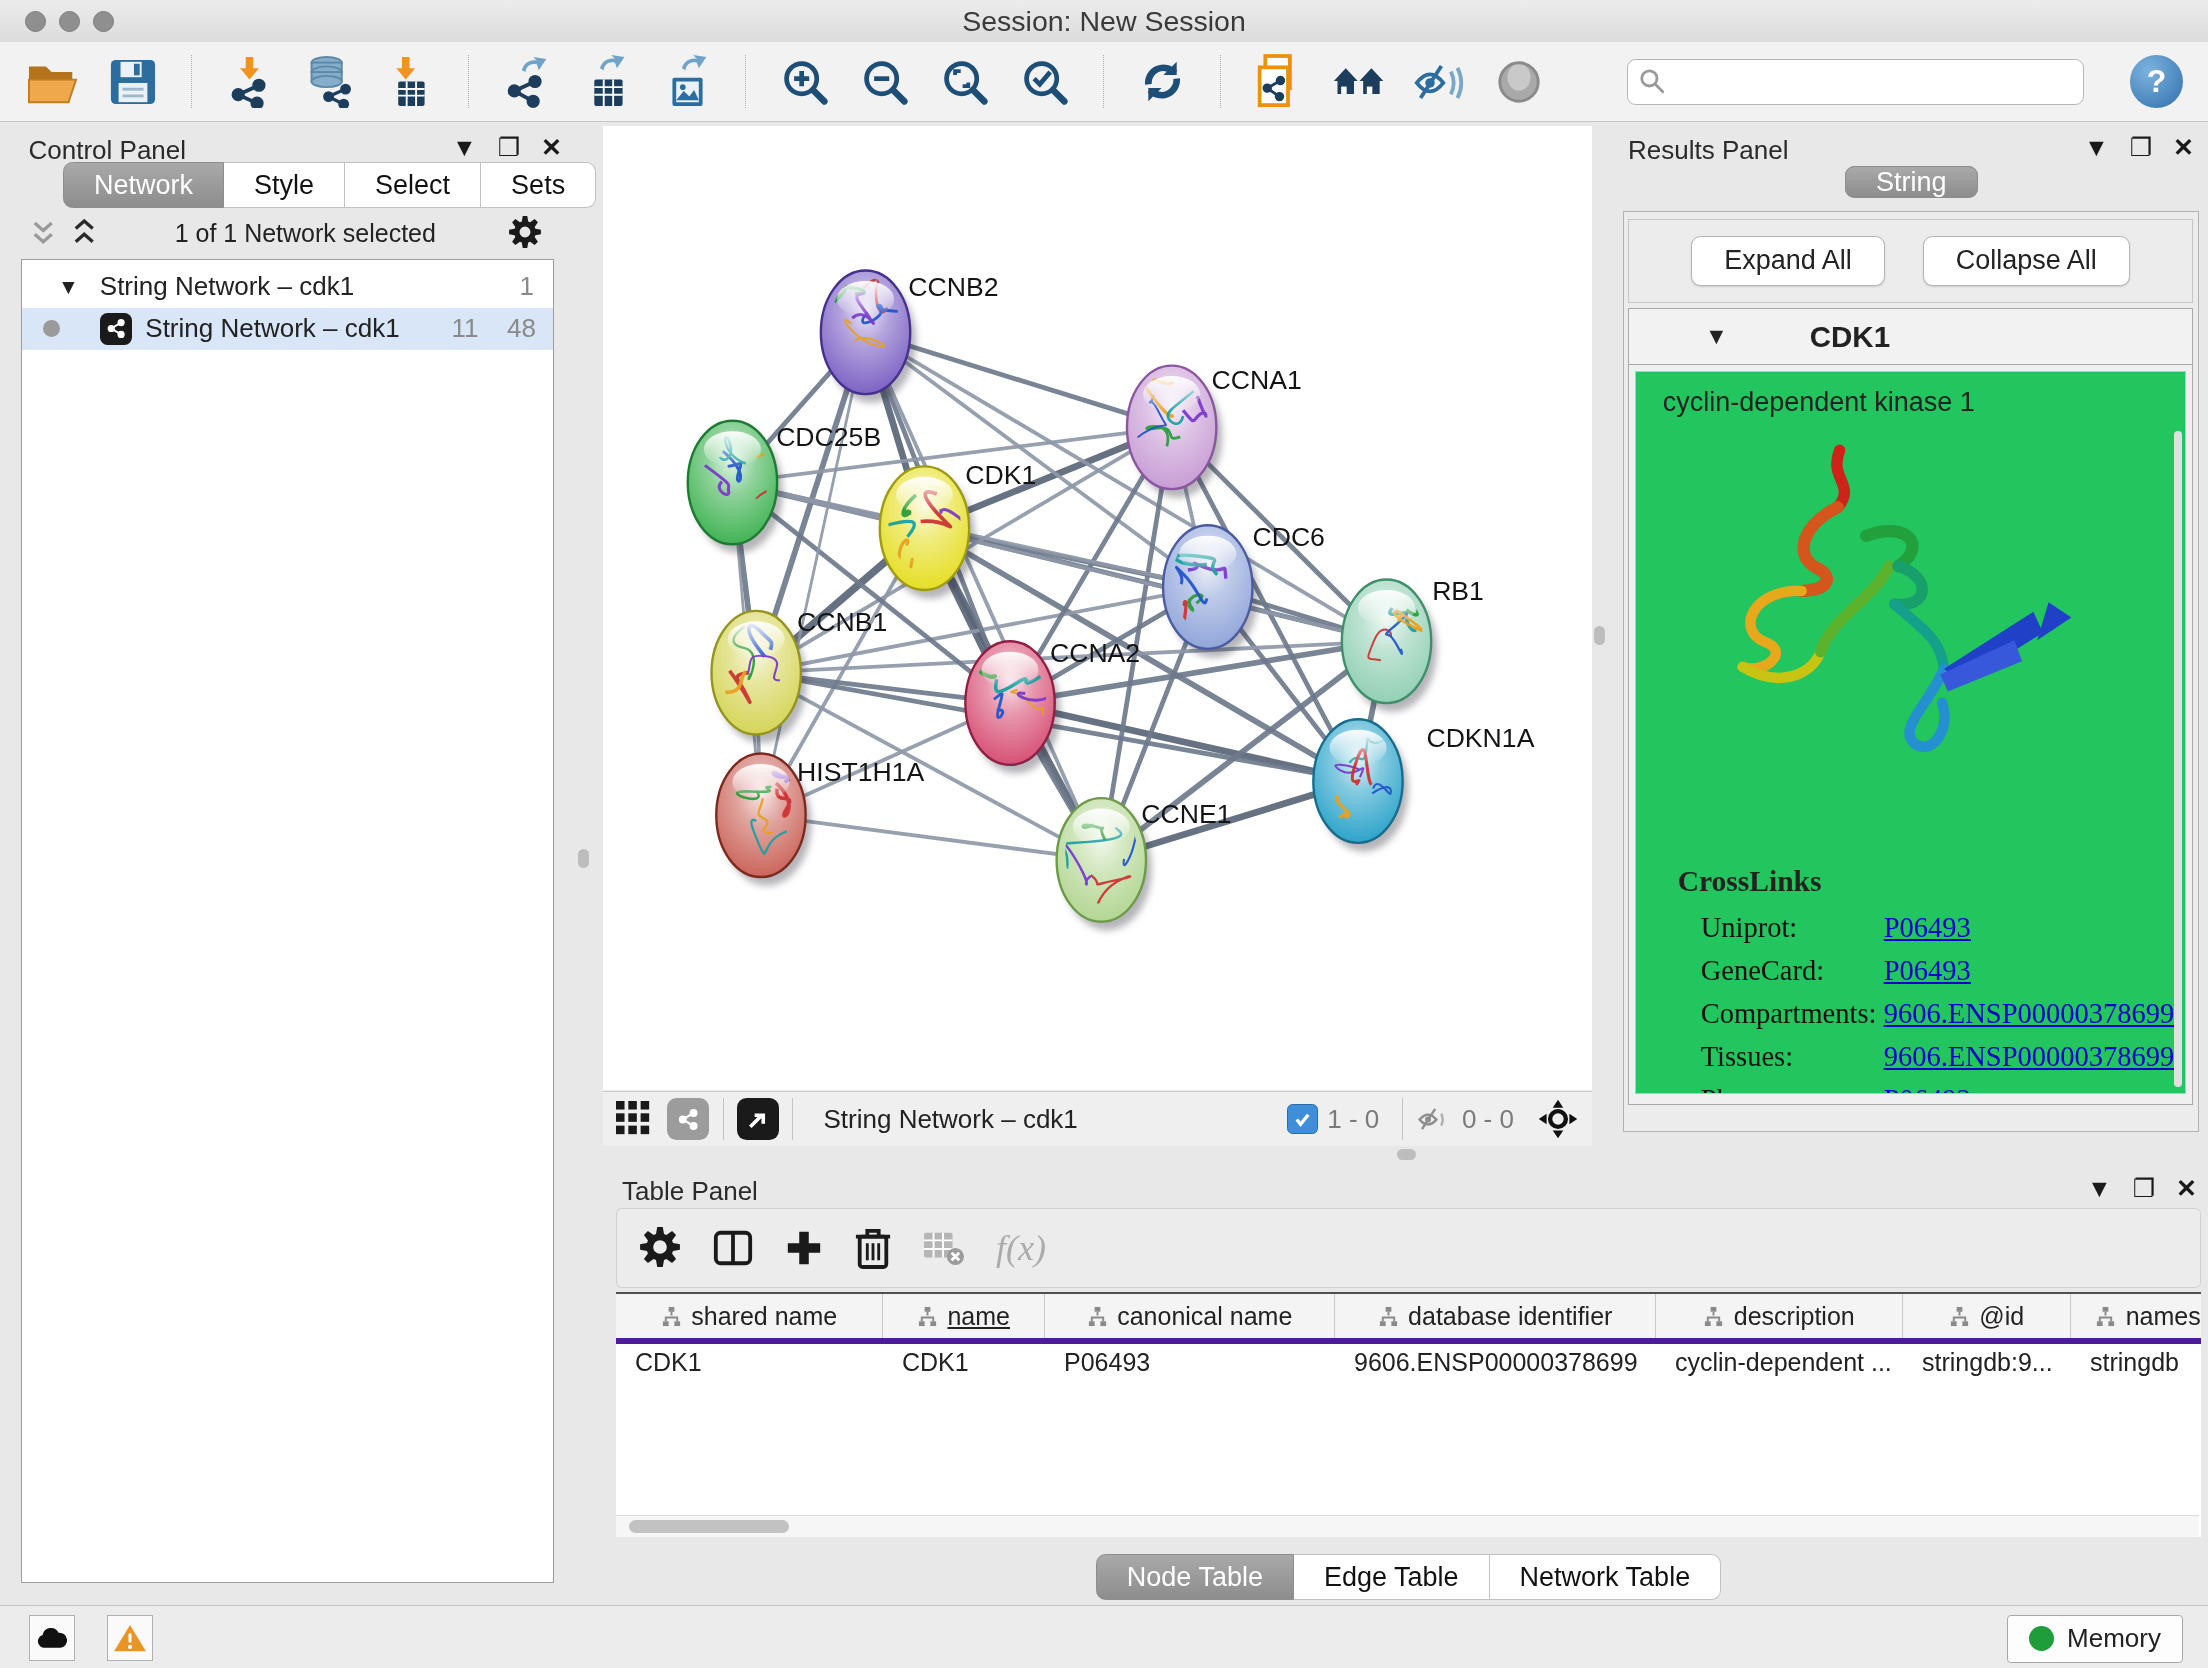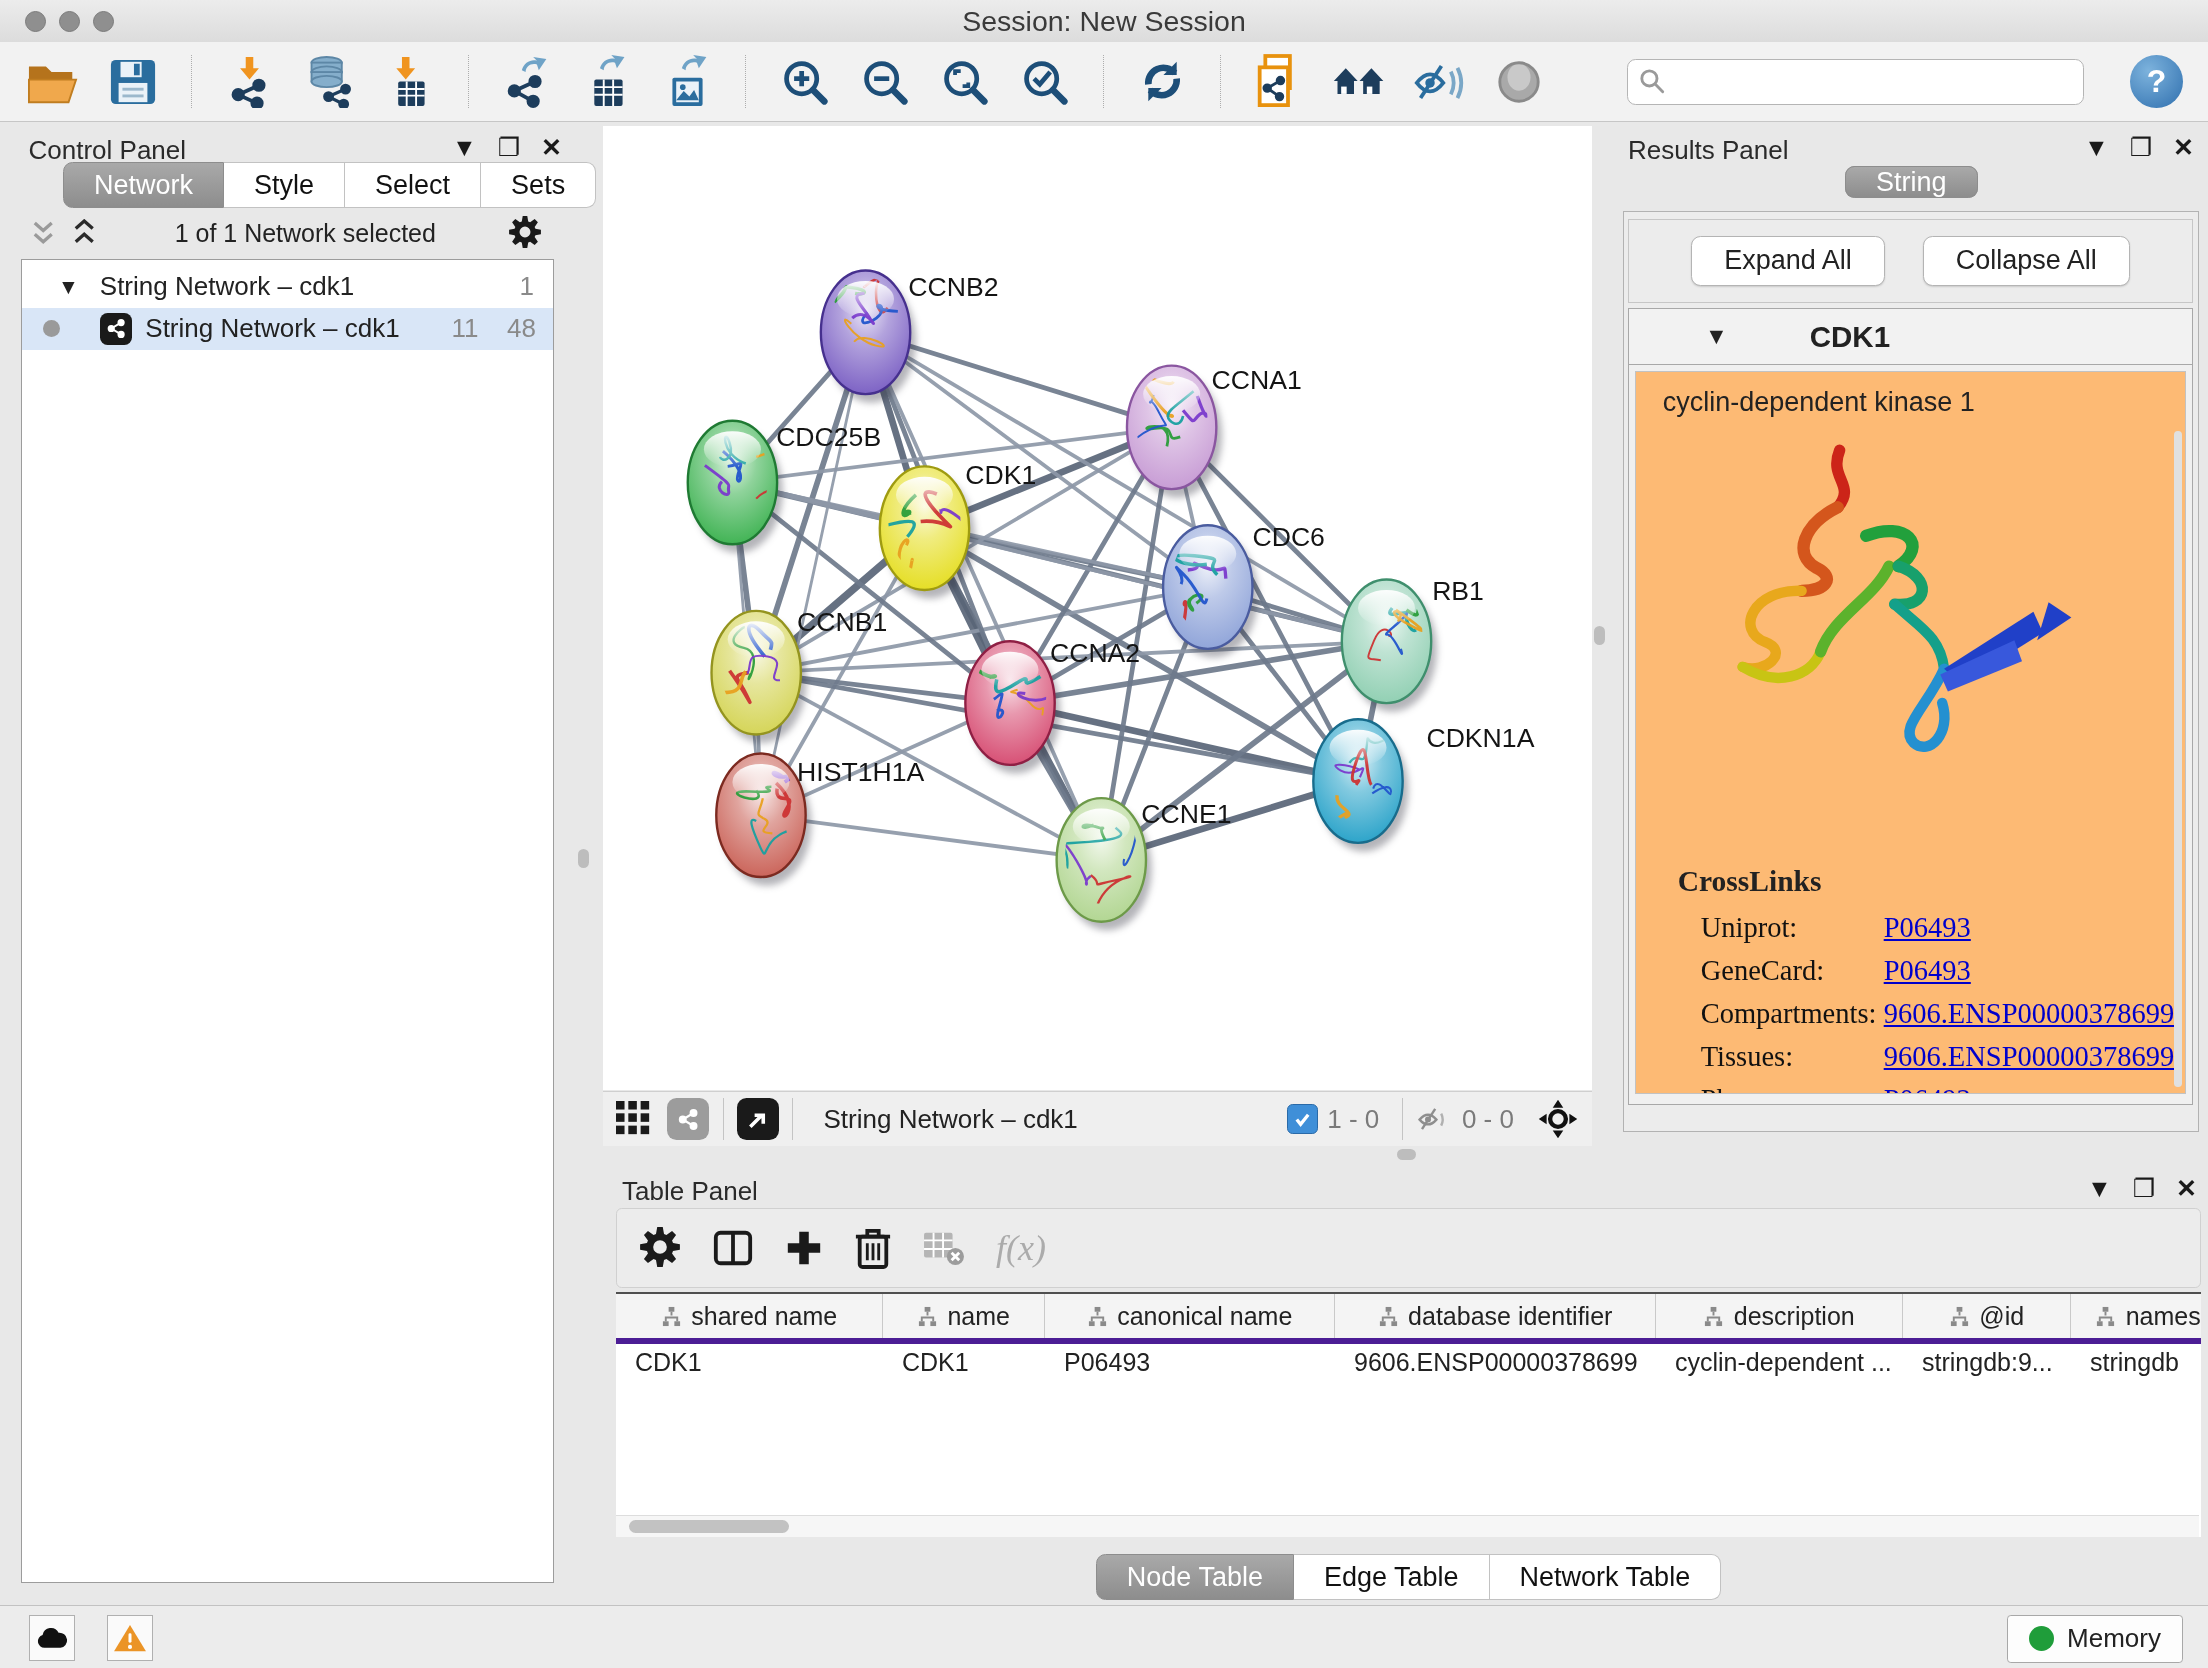--- a/index.html
+++ b/index.html
@@ -57,21 +57,21 @@
   #rp-tab{left:1845px;top:160px;}
   #rp-outer{left:1623px;top:211px;width:576px;height:921px;border:1.9px solid #b2b2b2;background:#ececec;box-sizing:border-box;}
   #rp-btnbox{left:1628px;top:219px;width:565px;height:84px;border:1.9px solid #c6c6c6;box-sizing:border-box;
              display:flex;align-items:center;justify-content:center;gap:38px;}
   .rp-btn{height:48px;line-height:46px;padding:0 32px;font-size:27px;background:#ffffff;border:1px solid #b4b4b4;
           border-radius:9.5px;box-shadow:0 1px 1.9px rgba(0,0,0,.15);}
   #rp-cdkbox{left:1628px;top:308px;width:565px;height:797px;border:1.9px solid #a8a8a8;box-sizing:border-box;background:#f0f0f0;}
   #rp-cdkhead{height:55px;border-bottom:1.9px solid #a8a8a8;display:flex;align-items:center;background:#f2f2f2;}
   #rp-cdkhead .tri{margin-left:76px;font-size:23px;}
   #rp-cdkhead .nm{margin-left:82px;font-size:29.5px;font-weight:bold;}
-  #rp-content{margin:5.7px;height:721px;border:1px solid #c2c2c2;background:#fdba74;position:relative;overflow:hidden;}
+  #rp-content{margin:5.7px;height:721px;border:1px solid #c2c2c2;background:#22c55e;position:relative;overflow:hidden;}
   #rp-desc{position:absolute;left:27px;top:15px;font-size:27px;}
   #protein{position:absolute;left:44px;top:65px;}
   #xl-head{position:absolute;left:42px;top:493px;font-family:"Liberation Serif",serif;font-size:29.5px;font-weight:bold;}
   #xlinks{position:absolute;left:65px;top:535px;font-family:"Liberation Serif",serif;font-size:28.5px;}
   .xl-row{display:flex;height:43px;align-items:center;}
   .xl-lab{width:183px;color:#111;}
   .xl-val{color:#0000cc;text-decoration:underline;}
   #rp-scroll{position:absolute;right:3.8px;top:59px;bottom:5.7px;width:7.6px;background:#e0e0e0;border-radius:3.8px;}
   
   #tp-title{left:622px;top:1176px;}
@@ -788,21 +788,21 @@
   <div id="tbl-head">
       <div class="th" style="width: 267px;">
         <svg width="21" height="21" viewBox="0 0 22 22">
           <path d="M11 6v4M5 16v-4h12v4" stroke="#8a8a8a" stroke-width="2" fill="none"></path>
           <rect x="8" y="1" width="6" height="5" fill="#8a8a8a"></rect>
           <rect x="2" y="16" width="6" height="5" fill="#8a8a8a"></rect>
           <rect x="14" y="16" width="6" height="5" fill="#8a8a8a"></rect>
         </svg>
         <span>shared name</span>
       </div>
-      <div class="th" style="width: 162px;">
+      <div class="th" style="width: 162px; text-decoration: underline;">
         <svg width="21" height="21" viewBox="0 0 22 22">
           <path d="M11 6v4M5 16v-4h12v4" stroke="#8a8a8a" stroke-width="2" fill="none"></path>
           <rect x="8" y="1" width="6" height="5" fill="#8a8a8a"></rect>
           <rect x="2" y="16" width="6" height="5" fill="#8a8a8a"></rect>
           <rect x="14" y="16" width="6" height="5" fill="#8a8a8a"></rect>
         </svg>
         <span>name</span>
       </div>
       <div class="th" style="width: 290px;">
         <svg width="21" height="21" viewBox="0 0 22 22">

